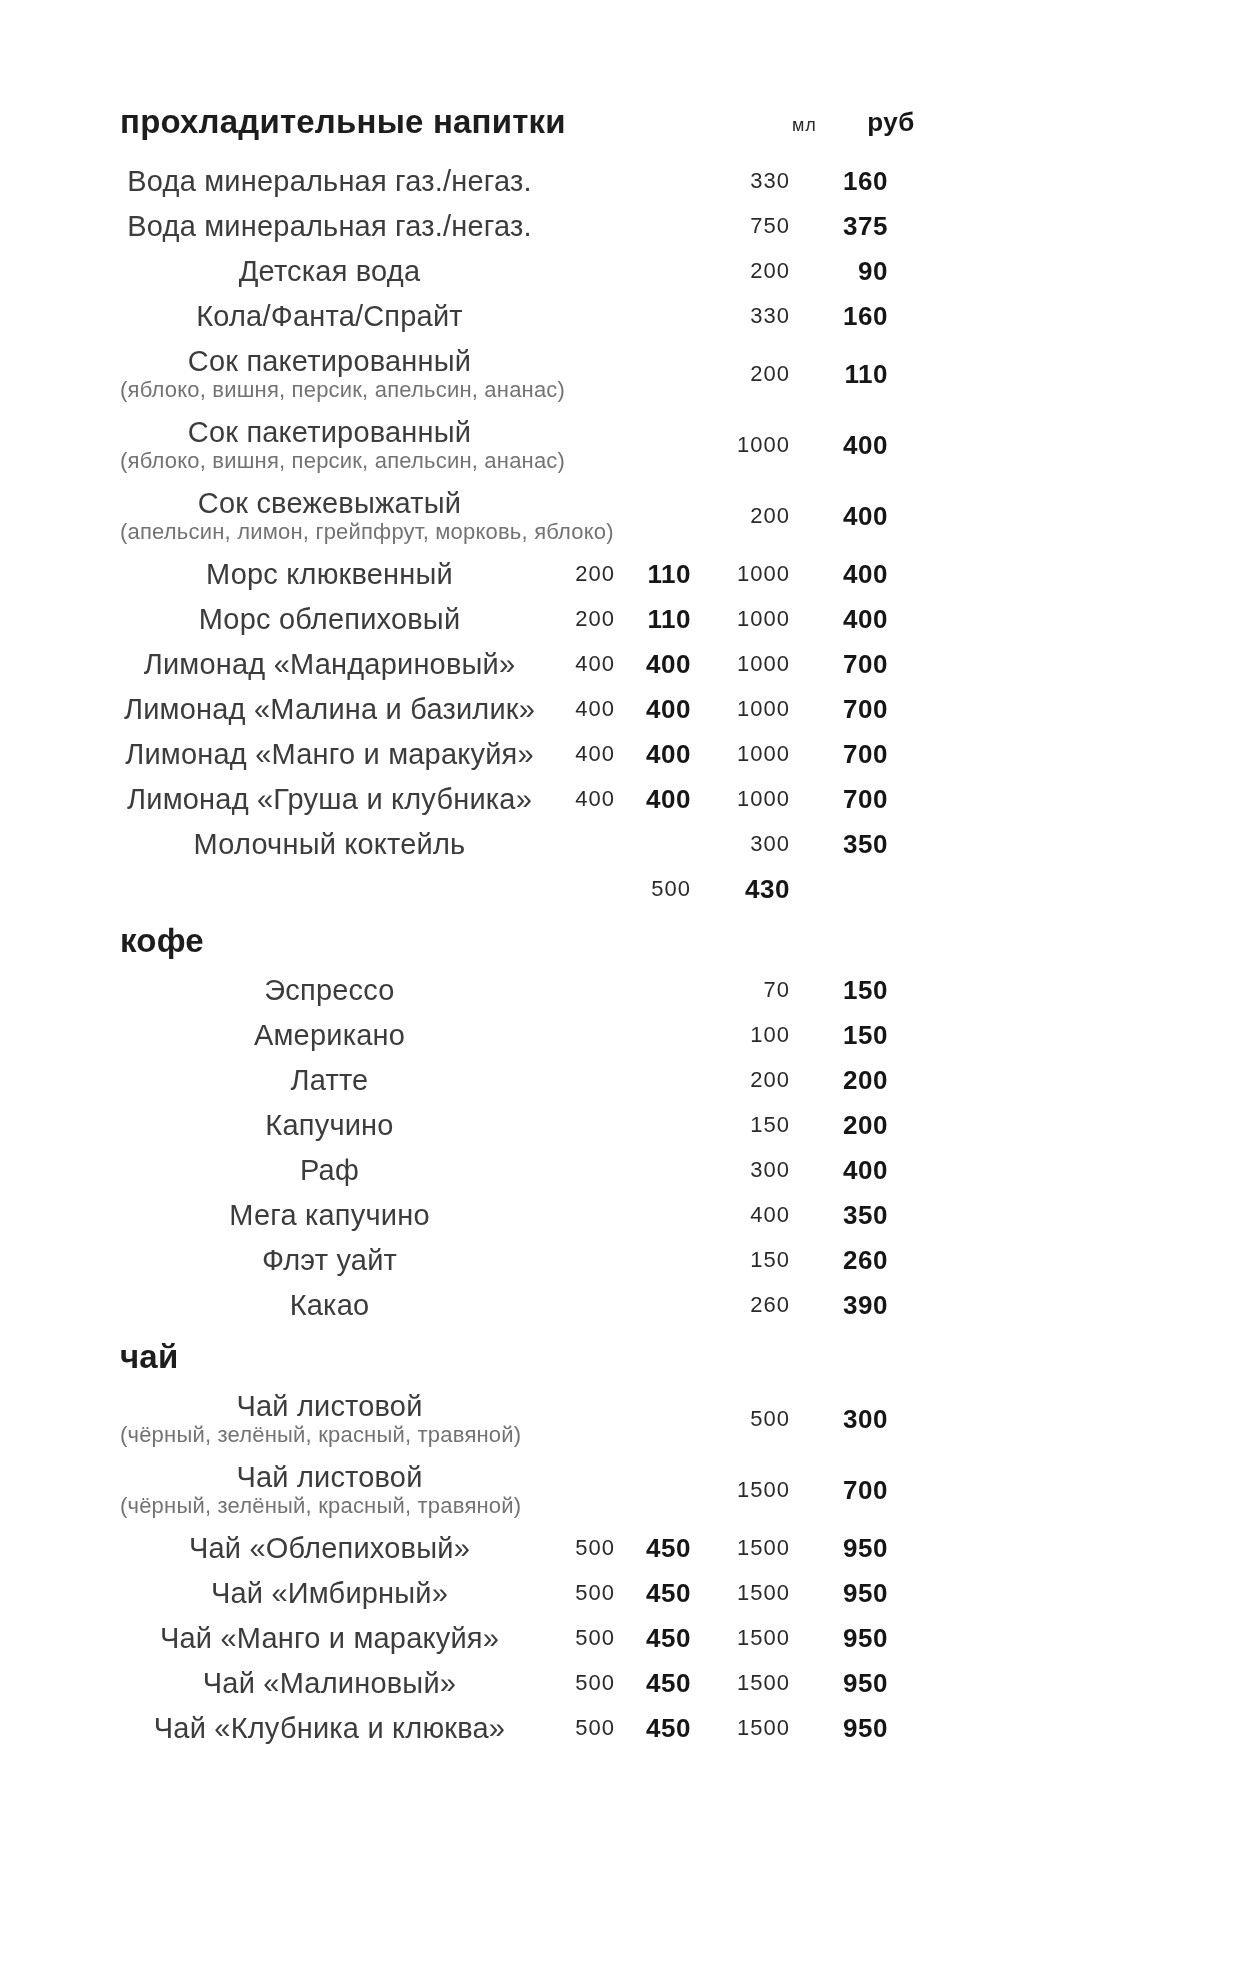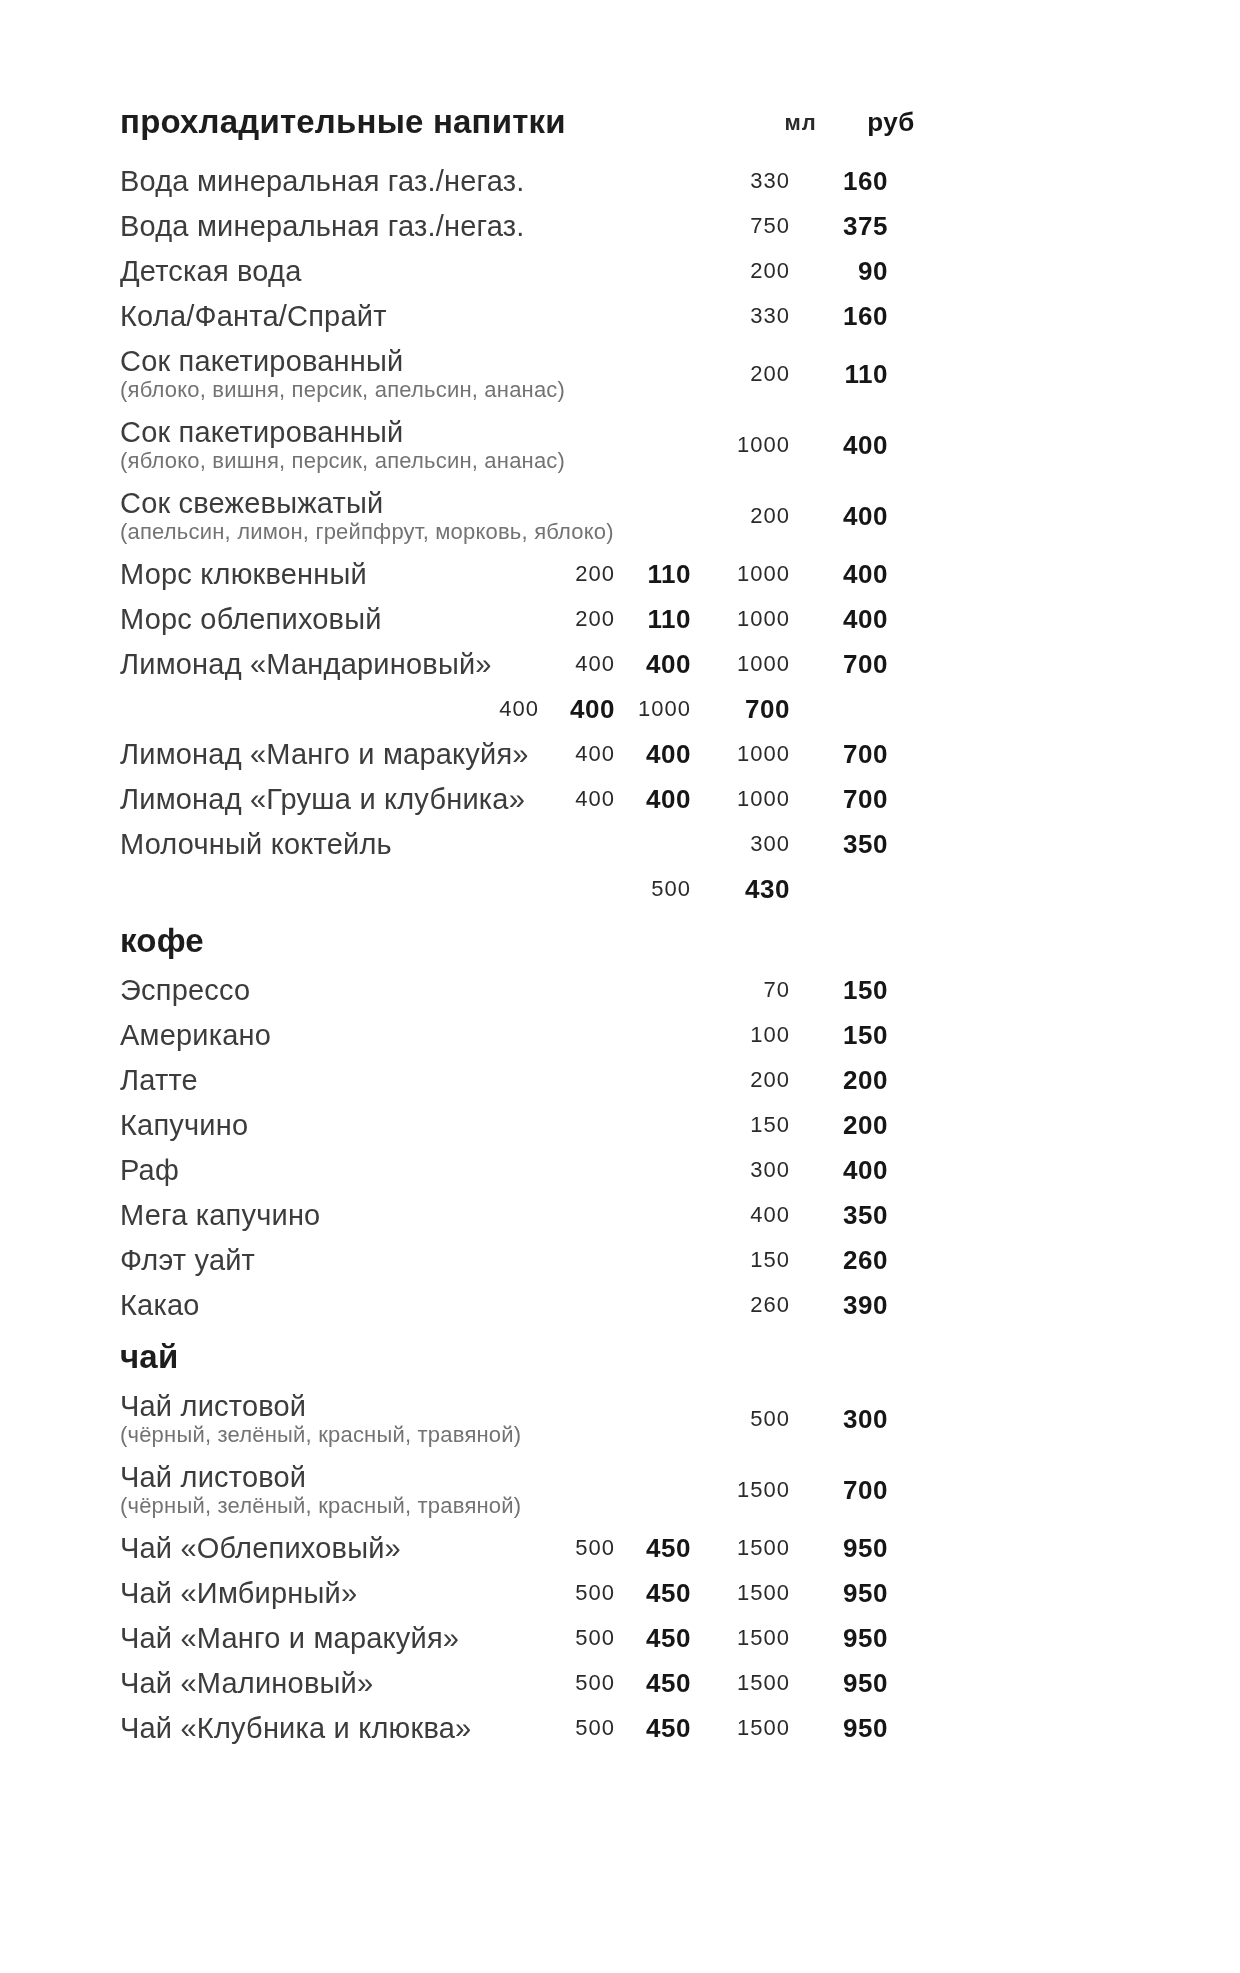--- a/index.html
+++ b/index.html
@@ -35,22 +35,22 @@
     font-size: 33px;
     font-weight: 700;
     letter-spacing: 0.2px;
     color: #1d1d1d;
     line-height: 44px;
     white-space: nowrap;
   }
   .col-ml {
     grid-column: 4;
     text-align: right;
-    font-size: 22px;
-    font-weight: 700;
+    font-size: 18px;
+    font-weight: 400;
     letter-spacing: 1px;
     color: #2a2a2a;
     padding-bottom: 8px;
   }
   .col-rub {
     grid-column: 5;
     text-align: right;
     font-size: 26px;
     font-weight: 700;
     letter-spacing: 0.5px;
@@ -59,20 +59,21 @@
   }
 
   .row { margin-bottom: 15px; }
   .name-cell { min-width: 0; white-space: nowrap; overflow: visible; }
   .item-name {
     font-size: 29px;
     font-weight: 300;
     color: #3c3c3c;
     line-height: 30px;
     letter-spacing: 0.2px;
+    text-align: center;
   }
   .item-sub {
     font-size: 22px;
     font-weight: 300;
     color: #737373;
     line-height: 25px;
     margin-top: 1px;
     letter-spacing: 0.2px;
   }
   .num {
@@ -207,20 +208,24 @@
       <div class="item-name">Лимонад «Мандариновый»</div>
 
     </div>
     <div class="num ml1">400</div>
     <div class="num price1">400</div>
     <div class="num ml2">1000</div>
     <div class="num price2">700</div>
   </div>
 
   <div class="row">
+    <div class="name-cell">
+      <div class="item-name">Лимонад «Малина и базилик»</div>
+
+    </div>
     <div class="num ml1">400</div>
     <div class="num price1">400</div>
     <div class="num ml2">1000</div>
     <div class="num price2">700</div>
   </div>
 
   <div class="row">
     <div class="name-cell">
       <div class="item-name">Лимонад «Манго и маракуйя»</div>
 

